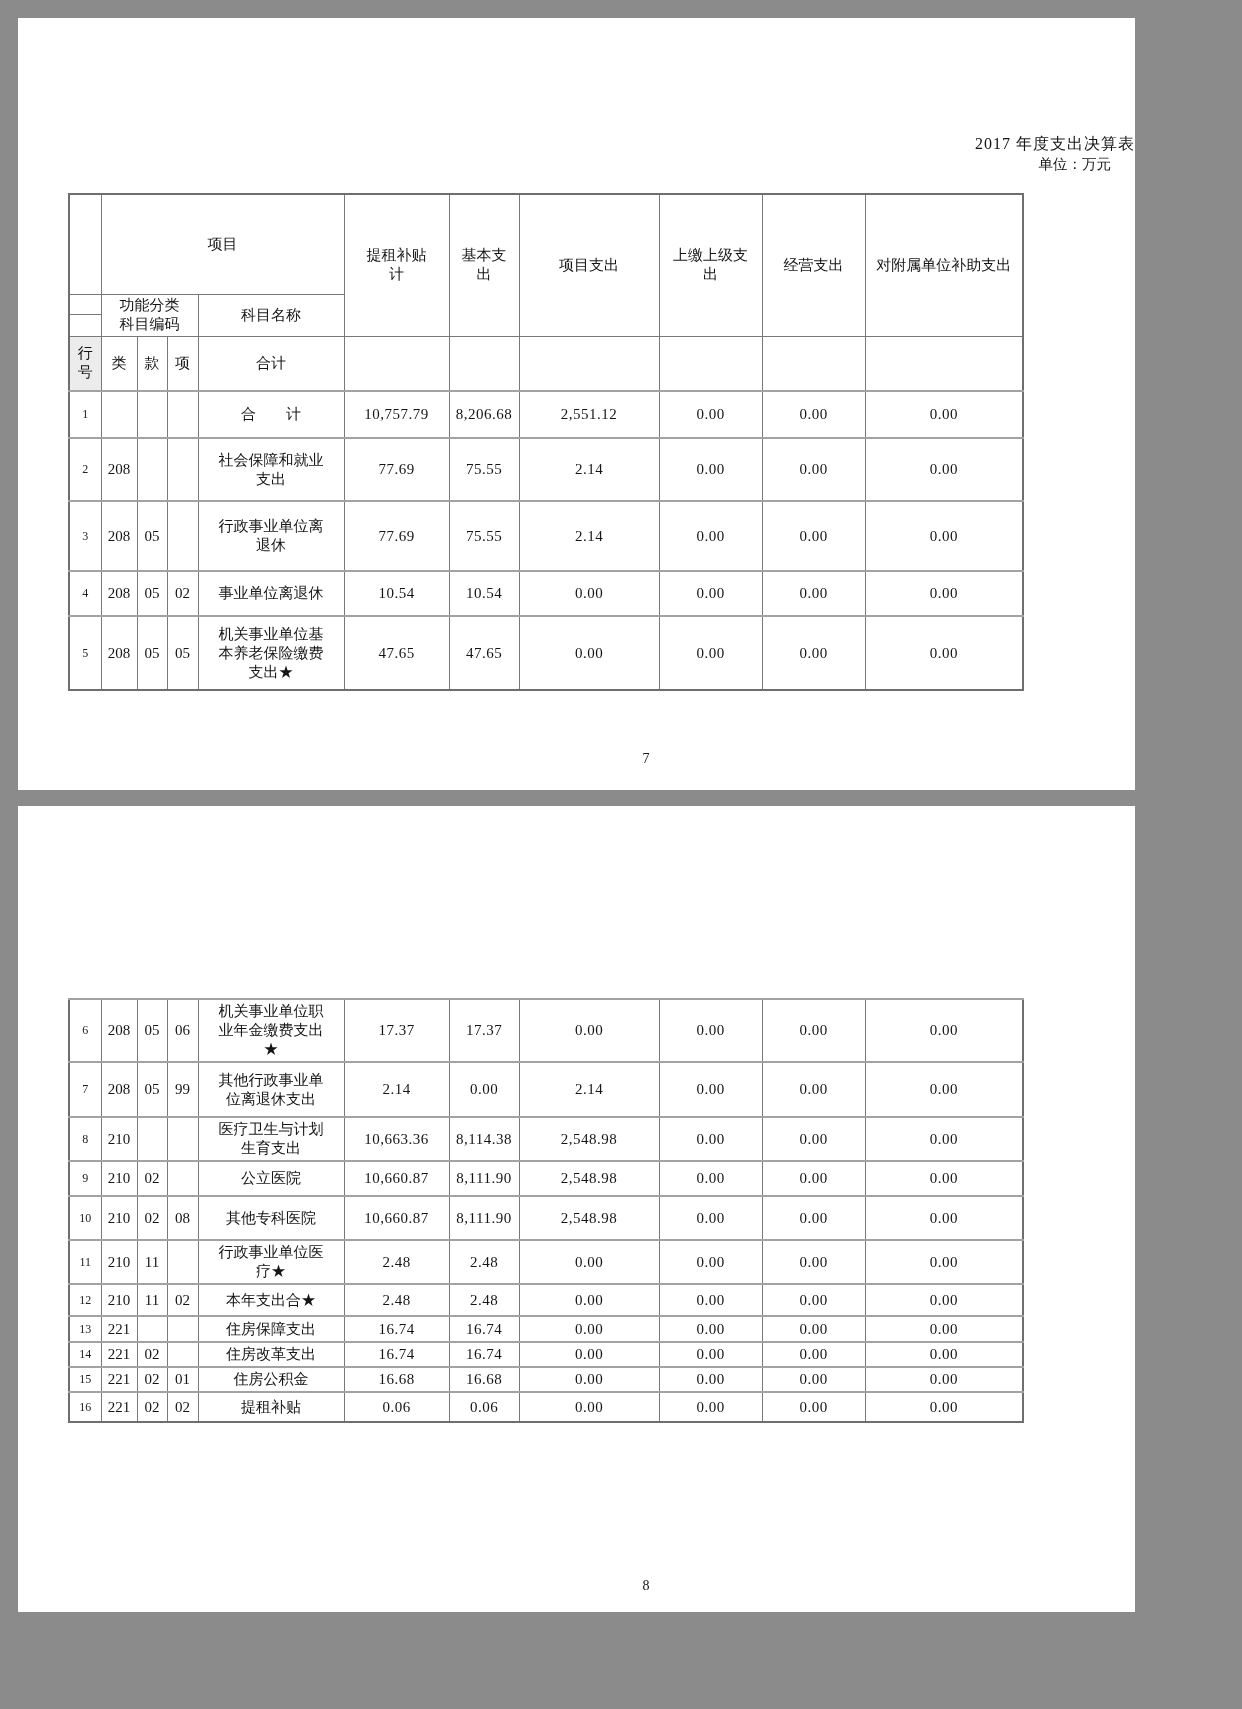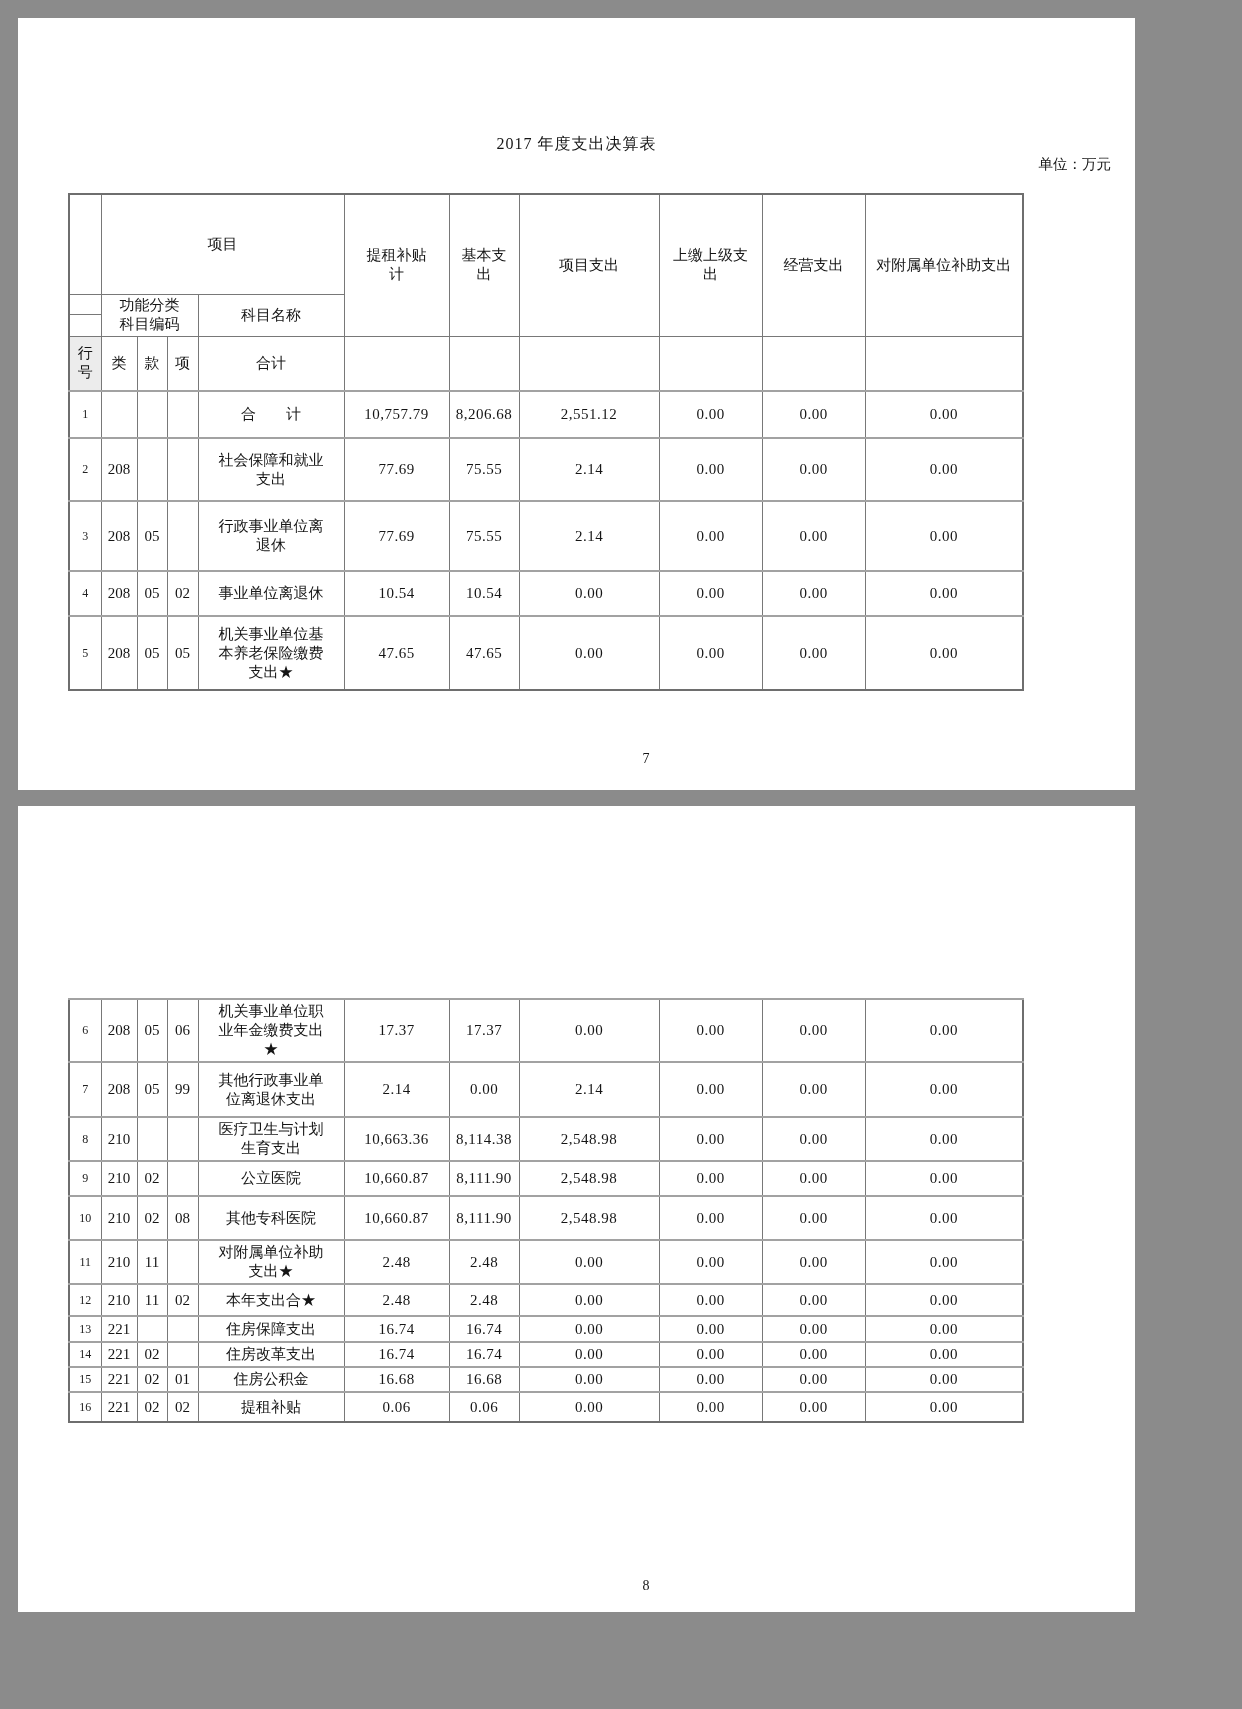--- a/index.html
+++ b/index.html
@@ -14,21 +14,21 @@
   .page{
     position:absolute;
     left:18px;
     width:1117px;
     background:#ffffff;
   }
   #page1{top:18px;height:772px;}
   #page2{top:806px;height:806px;}
   .doc-title{
     position:absolute;top:116px;left:0;width:100%;
-    text-align:center;font-size:16px;letter-spacing:1px;
+    text-align:right;font-size:16px;letter-spacing:1px;
   }
   .unit-label{
     position:absolute;top:137px;right:24px;
     font-size:14.5px;
   }
   .pageno{
     position:absolute;left:600px;width:56px;text-align:center;
     font-size:14px;
   }
   #page1 .pageno{top:733px;}
@@ -299,21 +299,21 @@
           <td class="amt">2,548.98</td>
           <td class="amt">0.00</td>
           <td class="amt">0.00</td>
           <td class="amt">0.00</td>
         </tr>
         <tr>
           <td class="rn">11</td>
           <td class="code">210</td>
           <td class="code">11</td>
           <td class="code"></td>
-          <td class="name">对附属单位补助支出★</td>
+          <td class="name">行政事业单位医疗★</td>
           <td class="amt">2.48</td>
           <td class="amt">2.48</td>
           <td class="amt">0.00</td>
           <td class="amt">0.00</td>
           <td class="amt">0.00</td>
           <td class="amt">0.00</td>
         </tr>
         <tr>
           <td class="rn">12</td>
           <td class="code">210</td>

